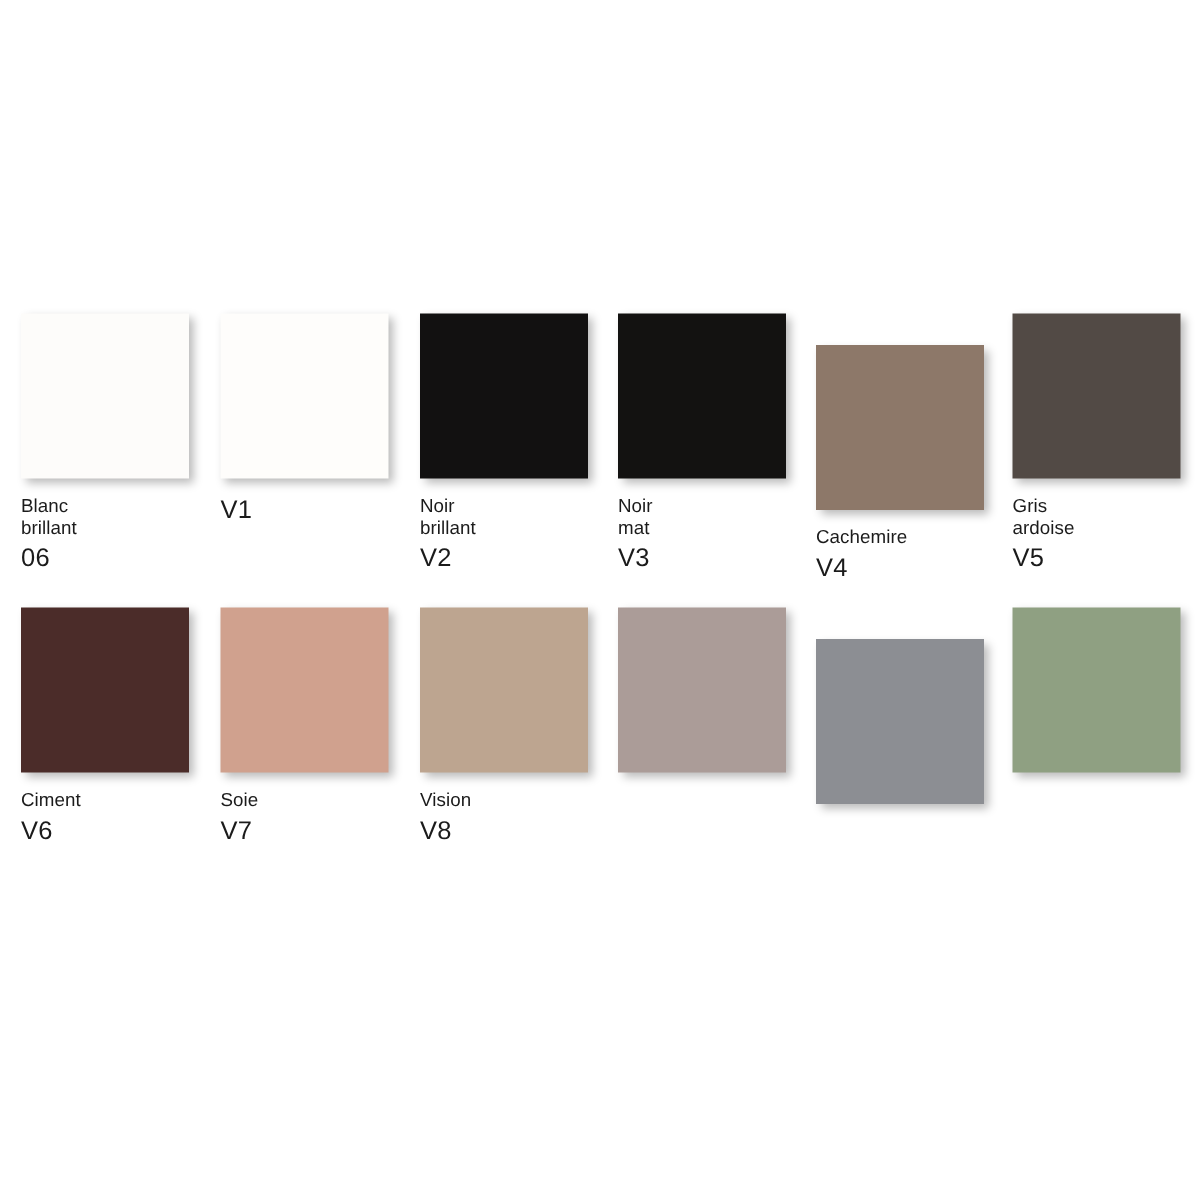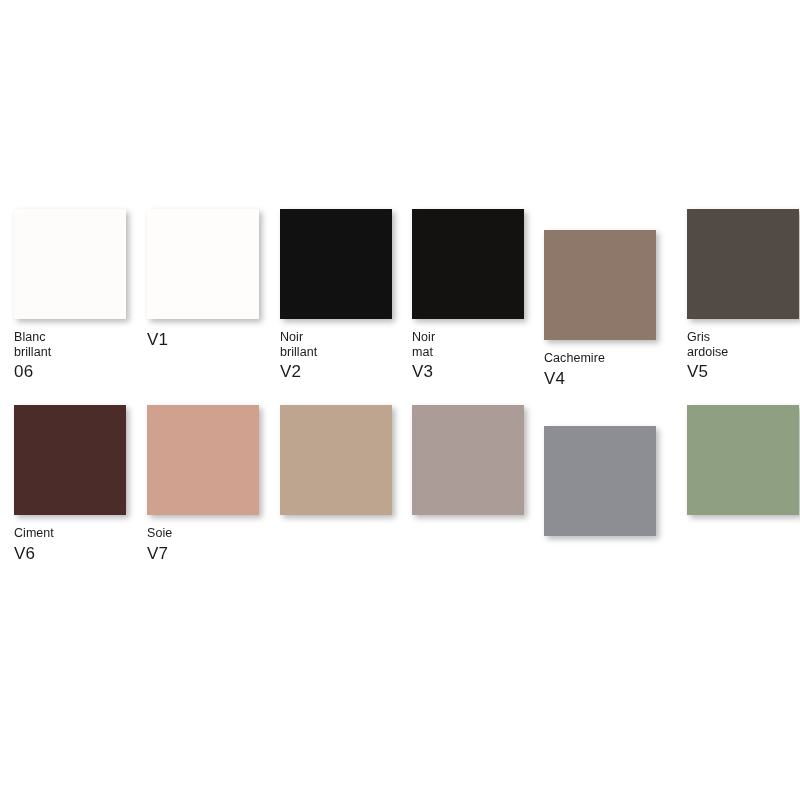--- a/index.html
+++ b/index.html
@@ -64,21 +64,21 @@
     color: #1b1b1b;
     letter-spacing: 0.2px;
   }
 
   
   .col-0 { left: 14px; }
   .col-1 { left: 147px; }
   .col-2 { left: 280px; }
   .col-3 { left: 412px; }
   .col-4 { left: 544px; margin-top: 21px; }
-  .col-5 { left: 675px; margin-left: 12px; }
+  .col-5 { left: 675px; }
 </style>
 </head>
 <body>
 
 <div id="palette-board">
 
   <div class="swatch-row" id="swatch-row-1">
 
     <div class="swatch-cell col-0">
       <div class="swatch-chip" style="background-color: rgb(253, 252, 250);"></div>
@@ -146,20 +146,24 @@
     <div class="swatch-cell col-1">
       <div class="swatch-chip" style="background-color: rgb(208, 161, 142);"></div>
       <div class="swatch-caption">
         <div class="swatch-name">Soie</div>
         <div class="swatch-code">V7</div>
       </div>
     </div>
 
     <div class="swatch-cell col-2">
       <div class="swatch-chip" style="background-color: rgb(189, 165, 144);"></div>
+      <div class="swatch-caption">
+        <div class="swatch-name">Vision</div>
+        <div class="swatch-code">V8</div>
+      </div>
     </div>
 
     <div class="swatch-cell col-3">
       <div class="swatch-chip" style="background-color: rgb(171, 156, 152);"></div>
     </div>
 
     <div class="swatch-cell col-4">
       <div class="swatch-chip" style="background-color: rgb(140, 142, 147);"></div>
     </div>
 

